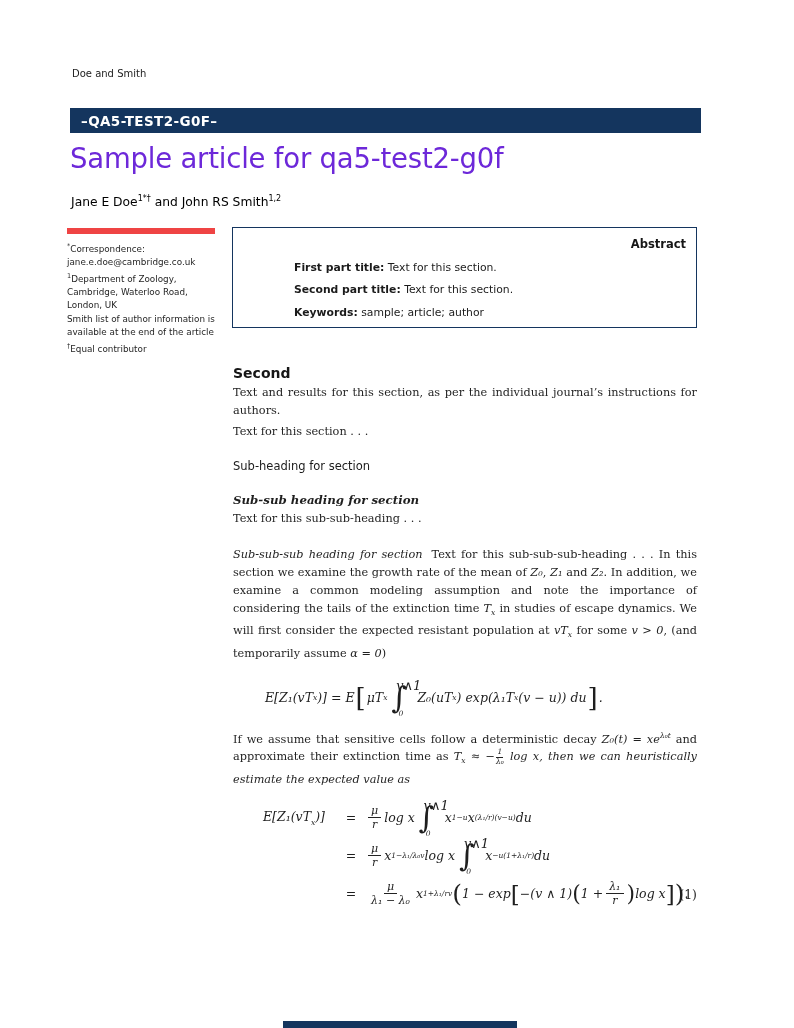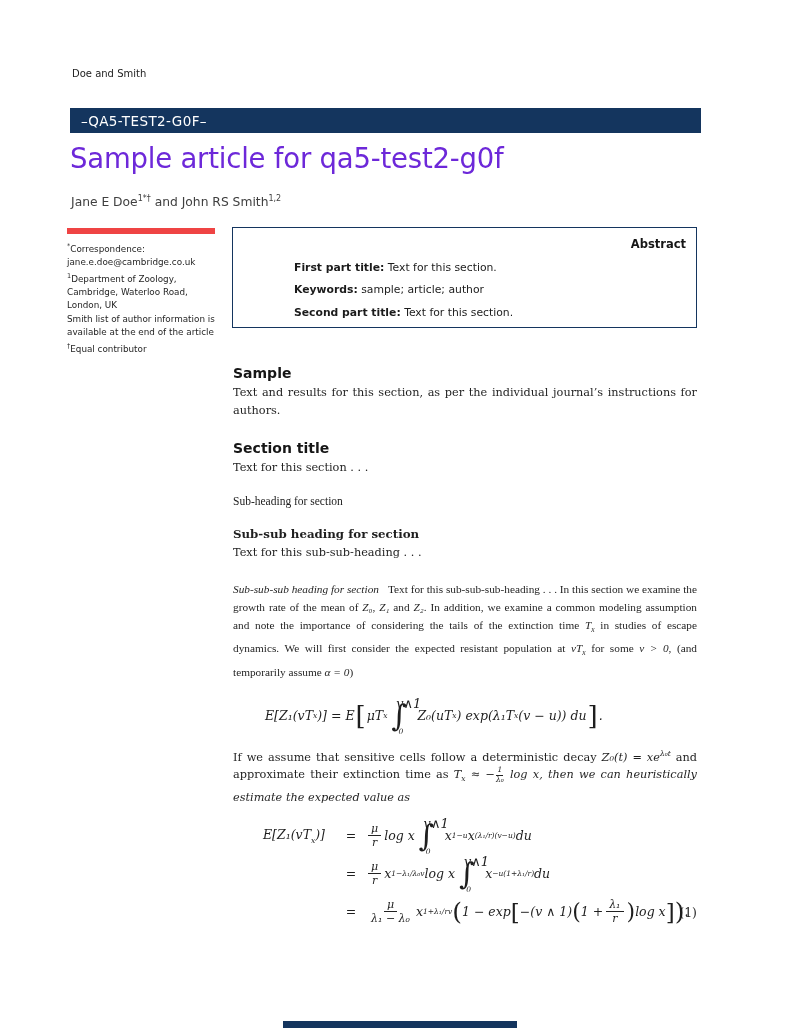--- a/index.html
+++ b/index.html
@@ -4,44 +4,44 @@
 <style>
   html,body{margin:0;padding:0;}
   body{width:794px;height:1028px;position:relative;background:#ffffff;overflow:hidden;
        font-family:"DejaVu Sans",sans-serif;color:#1b1b1b;}
   .abs{position:absolute;}
 
   
   .running-head{left:72px;top:40px;font-size:10px;color:#222;margin-top:28px;}
   .banner{left:70px;top:108px;width:631px;height:25px;background:#14355E;color:#fff;
           display:flex;align-items:center;padding-left:11px;box-sizing:border-box;
-          font-size:13.5px;font-weight:normal;letter-spacing:.4px;}
+          font-size:13.5px;font-weight:bold;letter-spacing:.4px;}
   .title{left:70px;top:142px;font-size:27.5px;font-weight:400;color:#6d28d9;letter-spacing:-.2px;}
-  .authors{left:71px;top:194px;font-size:12.3px;color:#404040;}
+  .authors{left:71px;top:194px;font-size:12.3px;color:#000000;}
   .authors sup{font-size:8px;}
 
   
   .sidebar{left:67px;top:228px;width:148px;border-top:6px solid #ef4444;padding-top:6px;
            font-size:8.8px;line-height:13.4px;color:#1f1f1f;}
   .sidebar sup{font-size:6.5px;}
 
   
   .abstract-box{left:232px;top:227px;width:465px;height:101px;border:1.4px solid #14355E;
                 box-sizing:border-box;padding:9px 10px 0 13px;background:#fff;}
   .abstract-box h2{margin:0;font-size:11.5px;font-weight:bold;color:#161616;text-align:right;}
   .abs-row{margin-top:9.5px;font-size:10.8px;}
   .abs-row b{font-weight:bold;margin-left:48px;}
 
   
   .main{left:233px;top:360px;width:464px;}
   .h-bold{font-family:"DejaVu Sans",sans-serif;font-weight:bold;font-size:14px;color:#161616;margin:0;}
   .h-sans{font-family:"DejaVu Sans",sans-serif;font-weight:400;font-size:11.5px;color:#1b1b1b;margin:0;}
-  .h-ital{font-family:"DejaVu Serif",serif;font-size:11.8px;color:#1f1f1f;margin:0;}
+  .h-ital{font-family:"DejaVu Serif",serif;font-style:italic;font-size:11.8px;color:#1f1f1f;margin:0;}
   .body-text{font-family:"DejaVu Serif",serif;font-size:11.3px;line-height:18px;color:#1f1f1f;
-             text-align:justify;margin:3px 0 0 0;} .mt18{margin-top:18px;font-family:Liberation Serif, serif;} .mt20{margin-top:20px;}
+             text-align:justify;margin:3px 0 0 0;} .mt18{margin-top:18px;} .mt20{margin-top:20px;}
   .mi{font-style:italic;}
   .body-text sub, .eq sub{font-size:7.5px;}
   .body-text sup, .eq sup{font-size:7.5px;}
 
   
   .sfrac{display:inline-flex;flex-direction:column;align-items:center;vertical-align:middle;
          font-size:7.5px;line-height:1.15;margin:0 1px;font-style:italic;}
   .sfrac .fnum{border-bottom:.8px solid #222;padding:0 1px;}
 
   
@@ -89,29 +89,28 @@
   <div><span>Cambridge, Waterloo Road,</span></div>
   <div><span>London, UK</span></div>
   <div><span>Smith list of author information is</span></div>
   <div><span>available at the end of the article</span></div>
   <div><sup>†</sup><span>Equal contributor</span></div>
 </div>
 
 <div class="abs abstract-box">
   <h2>Abstract</h2>
   <div class="abs-row"><b>First part title:</b><span> Text for this section.</span></div>
+  <div class="abs-row"><b>Second part title:</b><span> Text for this section.</span></div>
   <div class="abs-row"><b>Keywords:</b><span> sample; article; author</span></div>
-  <div class="abs-row"><b>Second part title:</b><span> Text for this section.</span></div>
 </div>
 
 <div class="abs main">
-  <h1 class="h-bold" style="padding-top:5px;">Sample</h1>
+  <h1 class="h-bold" style="padding-top:5px;">Second</h1>
   <p class="body-text">Text and results for this section, as per the individual journal’s instructions for authors.</p>
 
-  <h1 class="h-bold mt20">Section title</h1>
   <p class="body-text">Text for this section . . .</p>
 
   <h3 class="h-sans mt18">Sub-heading for section</h3>
 
   <h4 class="h-ital mt20">Sub-sub heading for section</h4>
   <p class="body-text">Text for this sub-sub-heading . . .</p>
 
   <p class="body-text mt18"><span class="mi" style="margin-right:9px;">Sub-sub-sub heading for section</span><span>Text for this sub-sub-sub-heading . . . In this section we examine the growth rate of the mean of </span><span class="mi">Z₀</span><span>, </span><span class="mi">Z₁</span><span> and </span><span class="mi">Z₂</span><span>. In addition, we examine a common modeling assumption and note the importance of considering the tails of the extinction time </span><span class="mi">T</span><sub class="mi">x</sub><span> in studies of escape dynamics. We will first consider the expected resistant population at </span><span class="mi">vT</span><sub class="mi">x</sub><span> for some </span><span class="mi">v &gt; 0</span><span>, (and temporarily assume </span><span class="mi">α = 0</span><span>)</span></p>
 
   <div class="eq dispeq">

